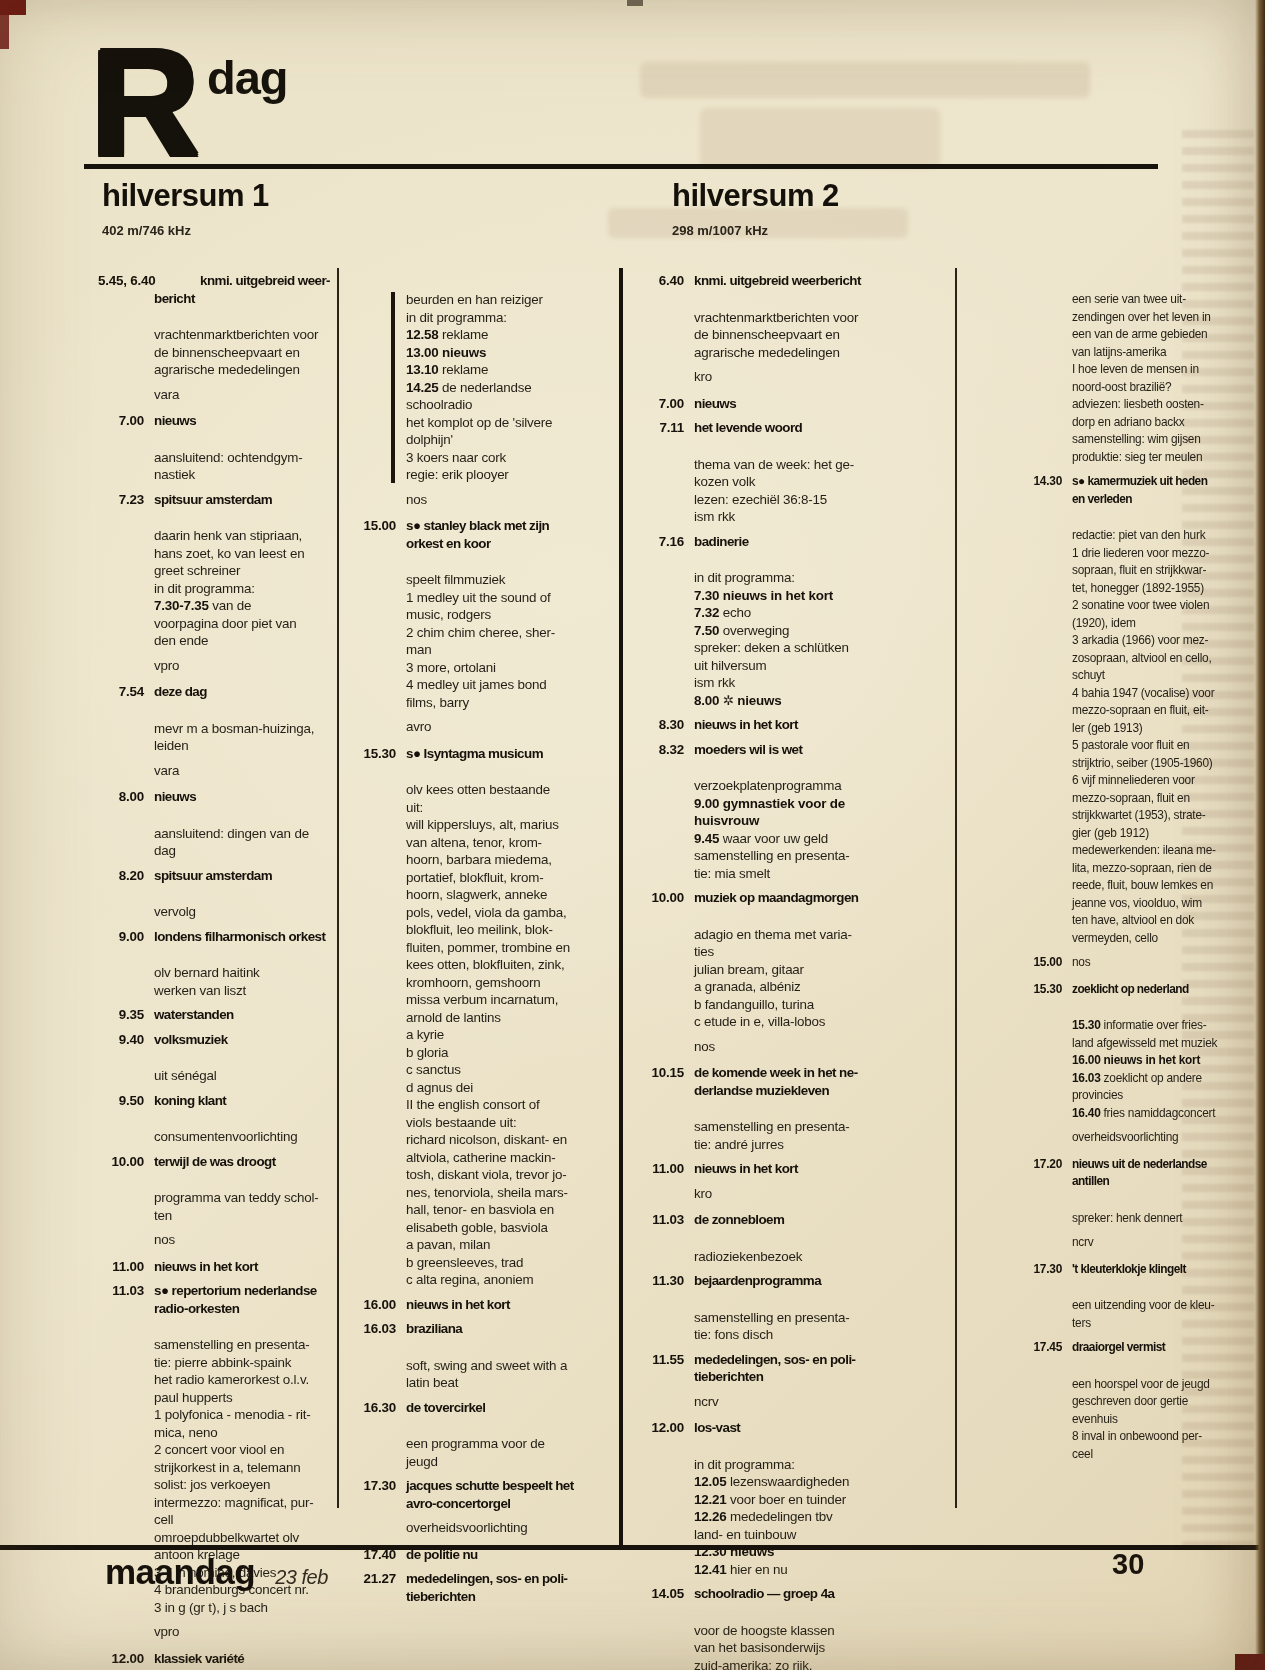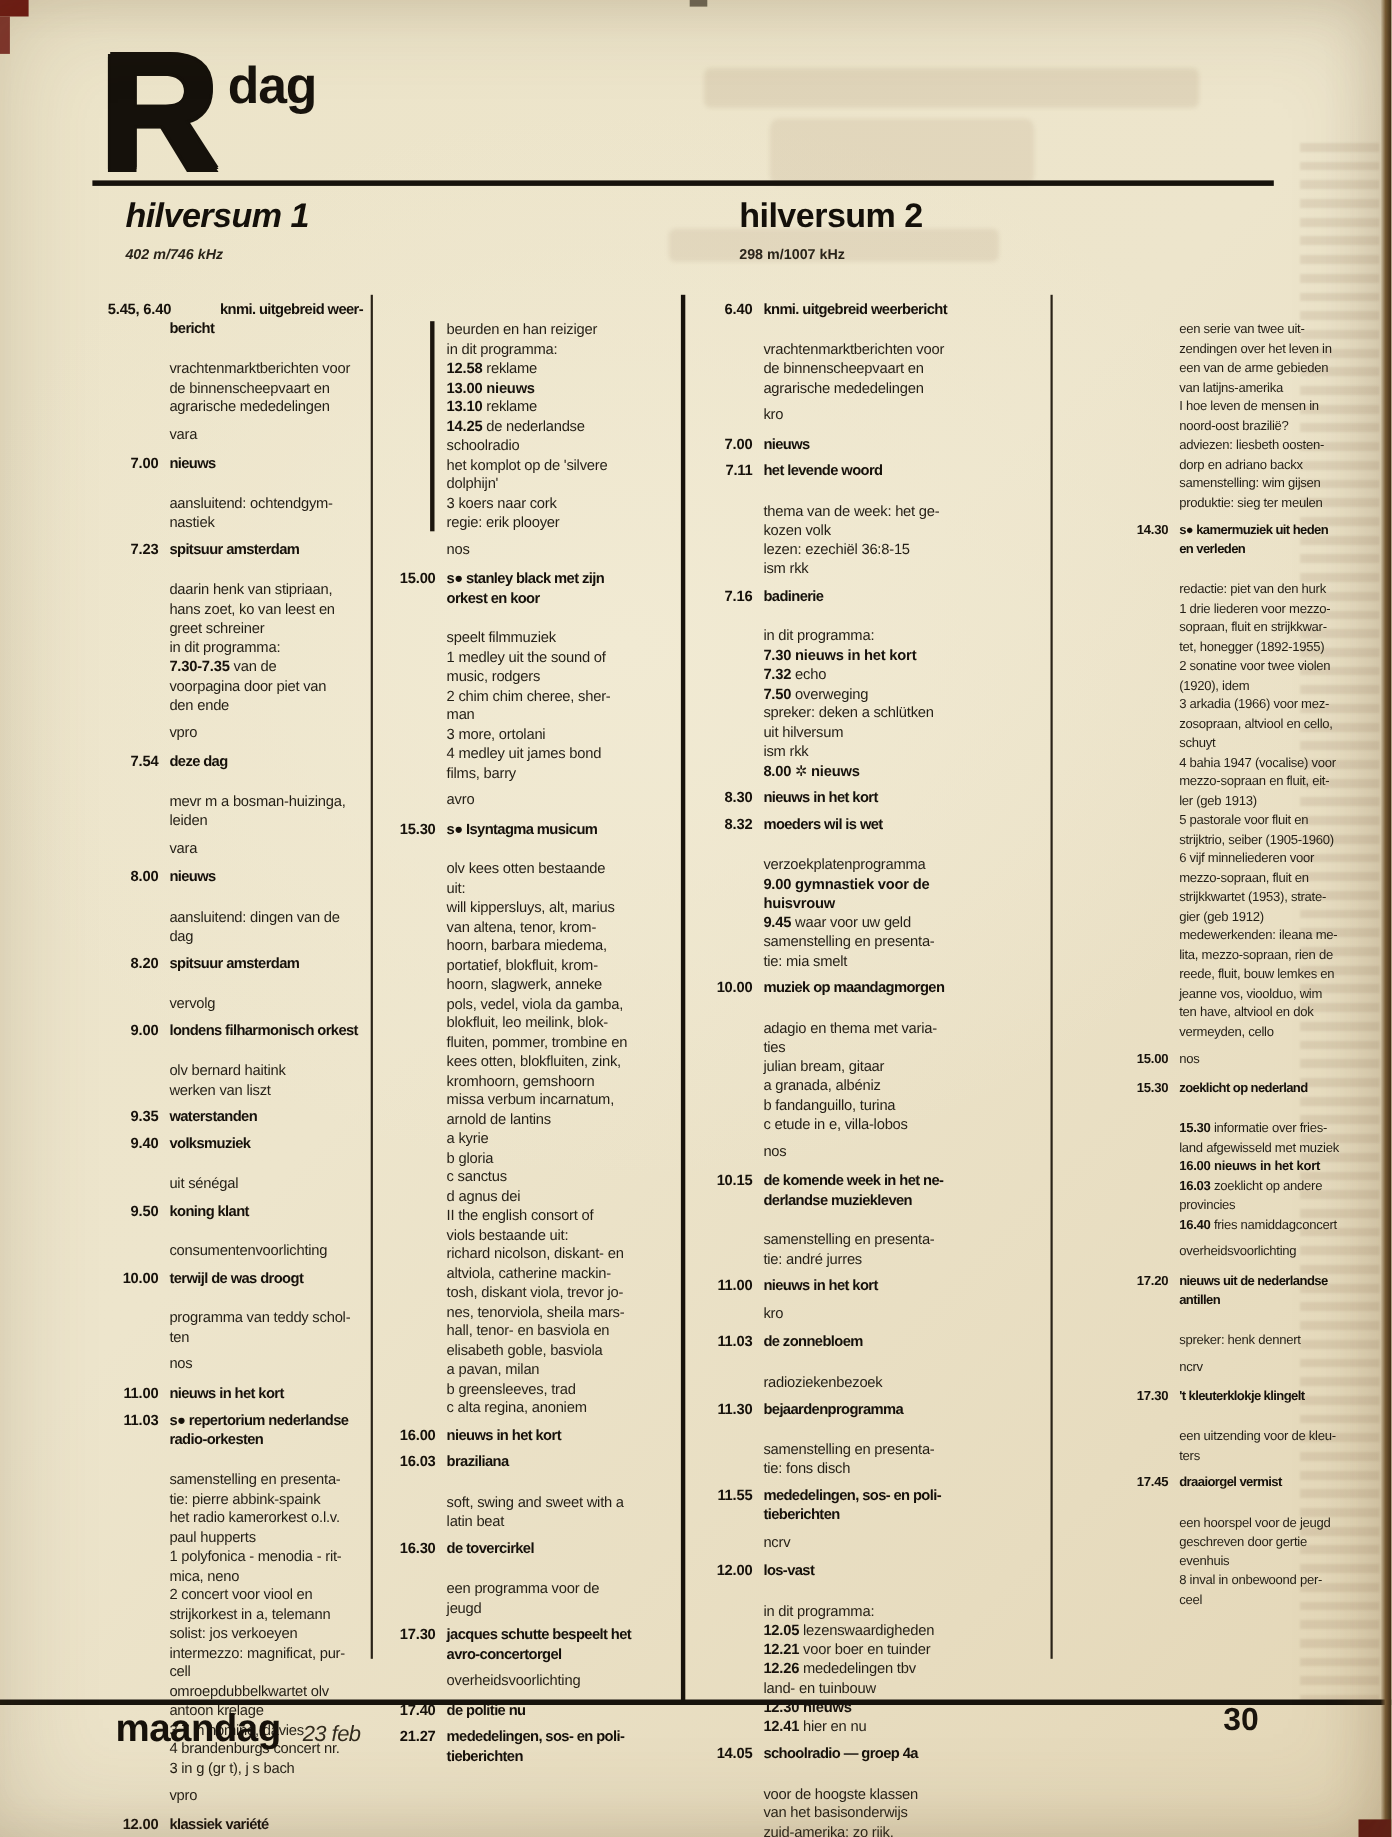--- a/index.html
+++ b/index.html
@@ -15,21 +15,21 @@
   b{font-weight:bold;color:#17120c;}
 
   
   .logo-r{position:absolute;left:90px;top:26px;font-size:152px;line-height:152px;font-weight:bold;color:#15110b;
     text-shadow:2px 0 #15110b,-2px 0 #15110b,0 2px #15110b,0 -2px #15110b,2px 2px #15110b,-2px 2px #15110b,2px -2px #15110b;}
   .logo-dag{position:absolute;left:207px;top:50px;font-size:47px;font-weight:bold;color:#17130d;letter-spacing:-1px;}
   .rule-top{position:absolute;left:84px;top:164px;width:1074px;height:5px;background:#16120c;}
   .station{position:absolute;top:178px;}
   .station .name{font-size:31px;font-weight:bold;letter-spacing:-0.5px;color:#14100a;}
   .station .freq{font-size:13px;font-weight:bold;margin-top:9px;color:#2a241a;}
-  .station.s1{left:114px;font-style:italic;} .station.s2{left:672px;}
+  .station.s1{left:102px;} .station.s2{left:672px;}
 
   
   .col{position:absolute;top:272px;font-size:13.4px;line-height:17.5px;letter-spacing:-0.2px;}
   .col1{left:98px;width:240px;}
   .col2{left:350px;width:262px;}
   .col3{left:638px;width:300px;}
   .col4{left:1016px;width:210px;font-size:11.9px;letter-spacing:-0.25px;}
   .entry{position:relative;padding-left:56px;margin-bottom:7px;}
   .time{position:absolute;left:0;top:0;width:46px;text-align:right;font-weight:bold;white-space:pre;color:#16110b;}
   .title{font-weight:bold;white-space:pre;letter-spacing:-0.55px;color:#16110b;}

